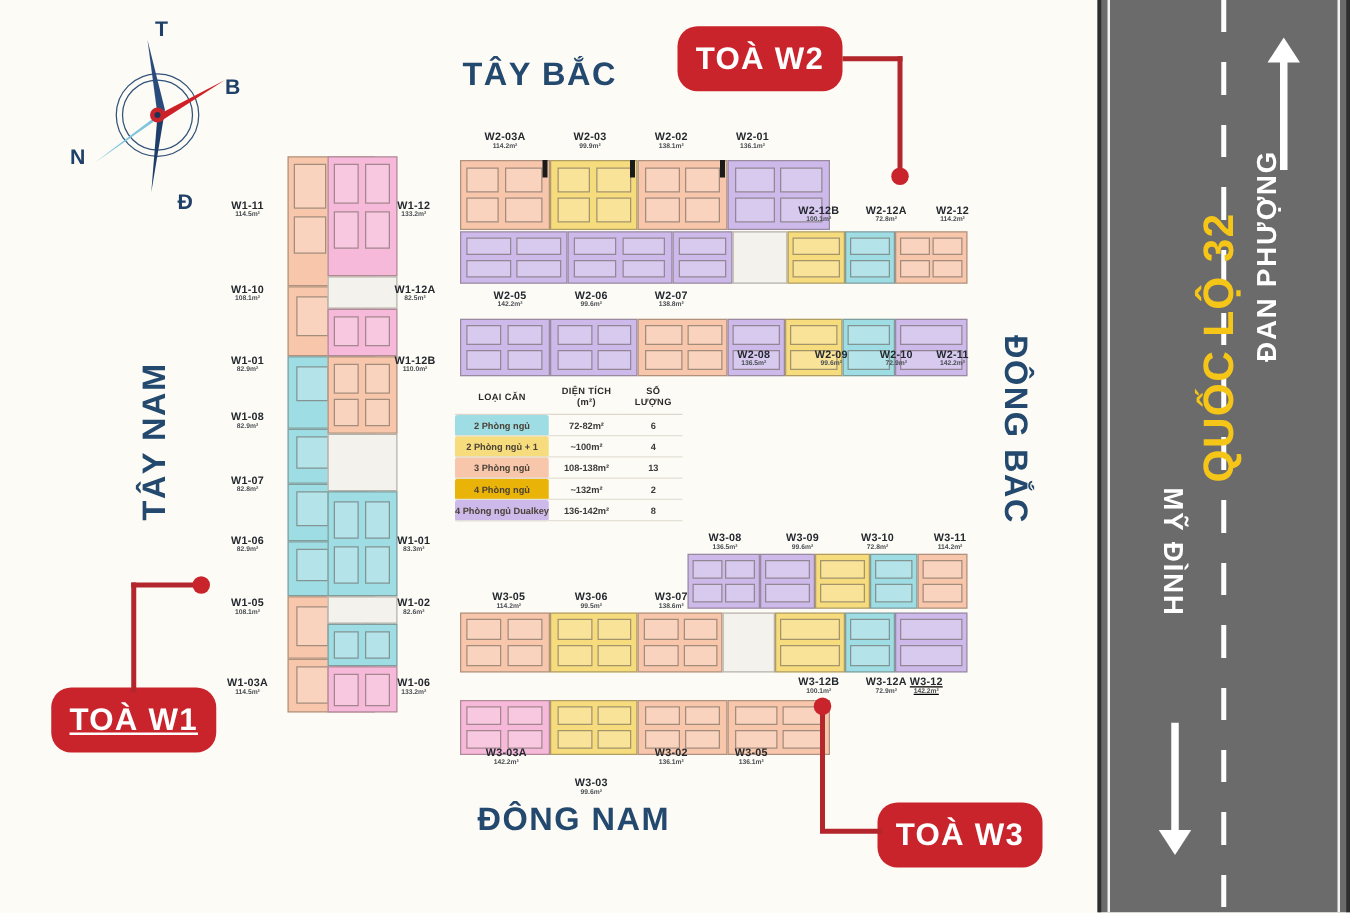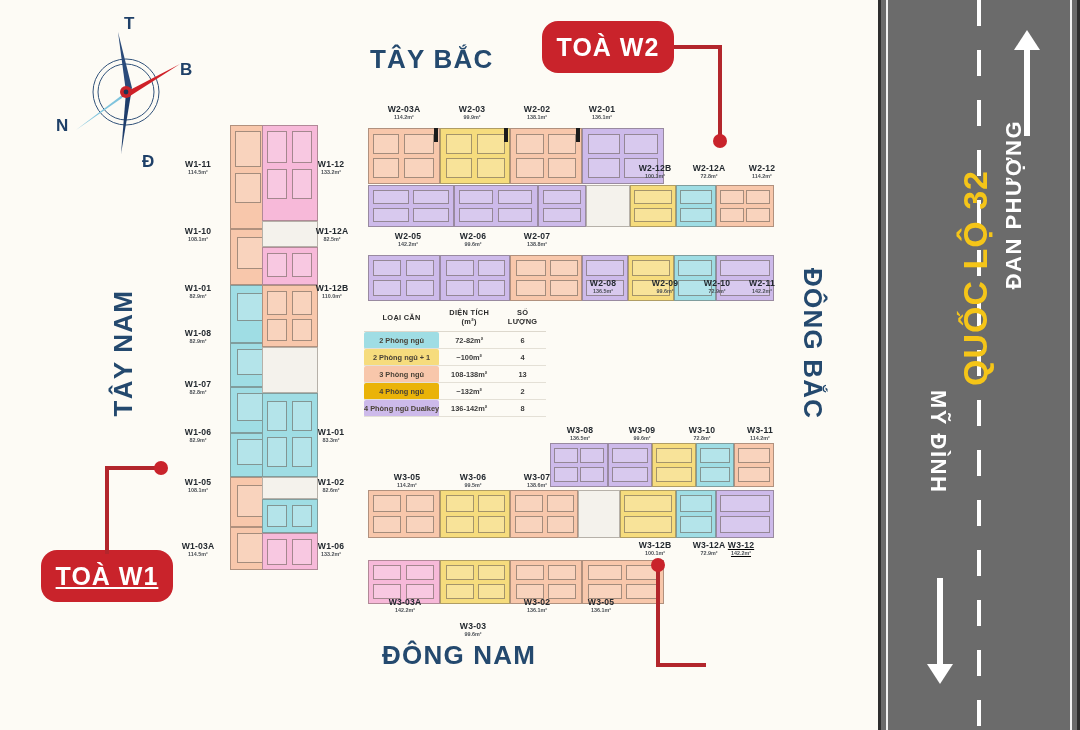--- a/index.html
+++ b/index.html
@@ -603,20 +603,21 @@
     <div class="dot" style="left:713px; top:134px;"></div>
   </div>
 
   <div class="badge badge-w1">TOÀ W1</div>
   <div class="conn">
     <div class="ln-v" style="position:absolute; left:105px; top:466px; width:4px;  height:88px;"></div>
     <div class="ln-h" style="position:absolute; left:105px; top:466px; width:55px; height:4px;"></div>
     <div class="dot" style="left:154px; top:461px;"></div>
   </div>
 
+  <div class="badge badge-w3">TOÀ W3</div>
   <div class="conn">
     <div class="ln-v" style="position:absolute; left:656px; top:564px; width:4px;  height:102px;"></div>
     <div class="ln-h" style="position:absolute; left:656px; top:663px; width:50px; height:4px;"></div>
     <div class="dot" style="left:651px; top:558px;"></div>
   </div>
 
   <div class="road">
     <div class="road-edge-l"></div>
     <div class="road-edge-r"></div>
     <div class="road-dash"></div>

